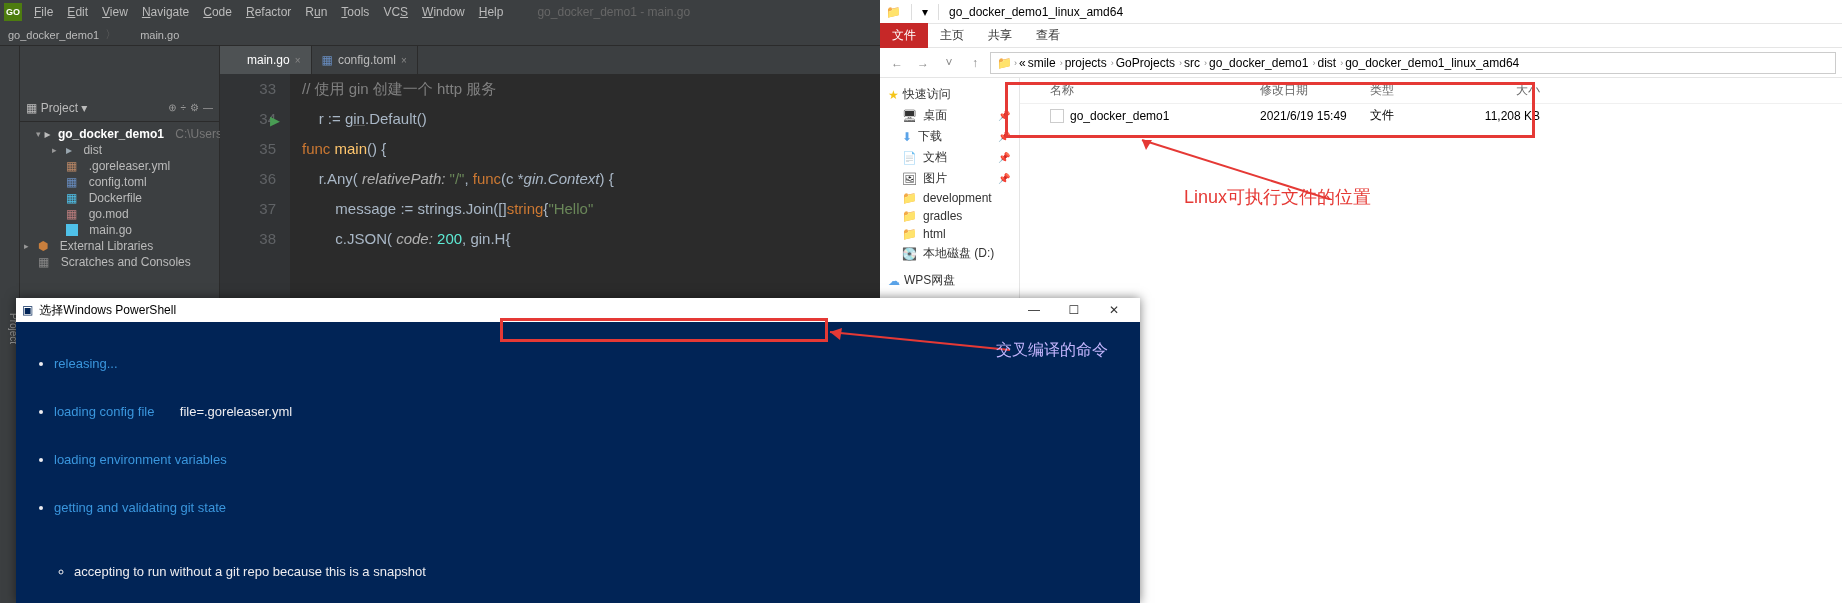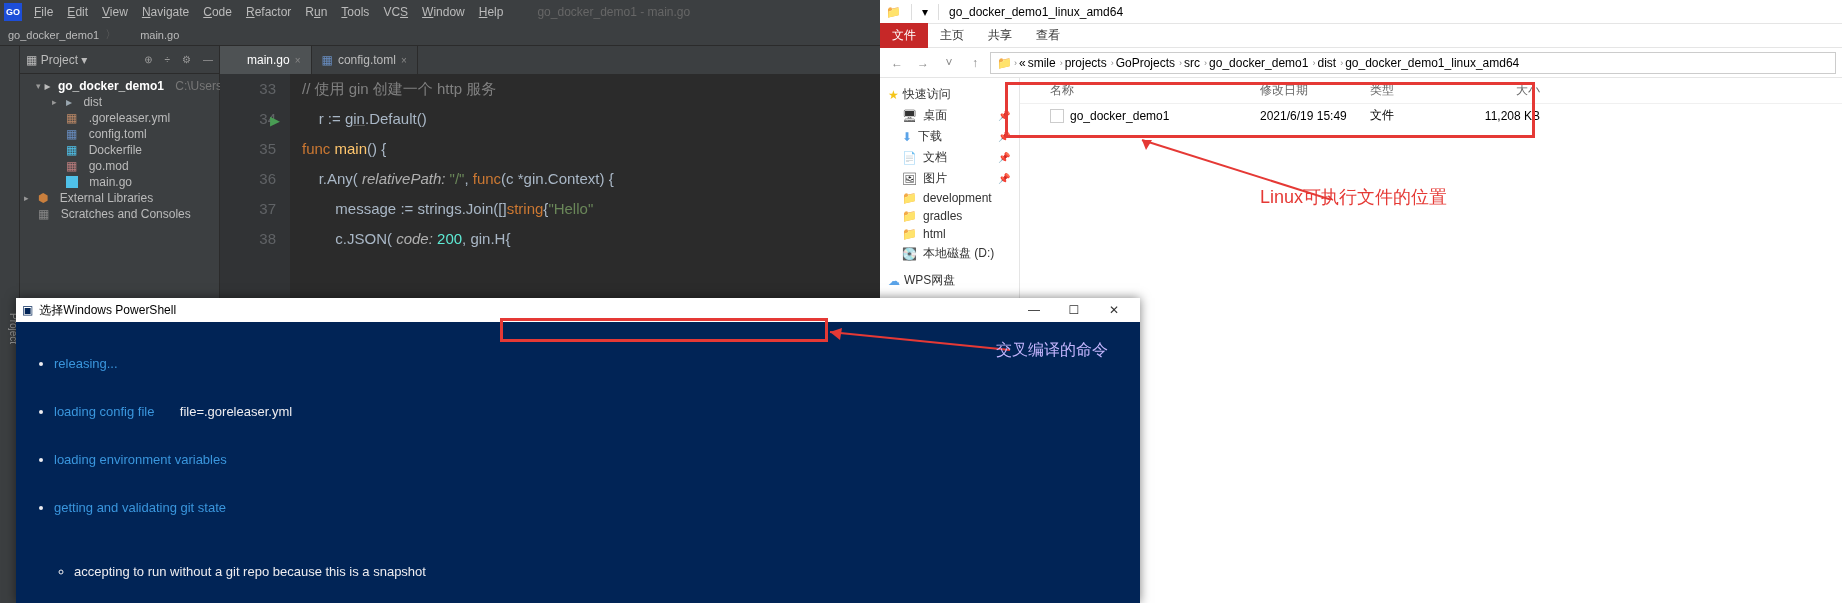--- a/index.html
+++ b/index.html
@@ -1,30 +1,30 @@
 <!DOCTYPE html>
 <html><head>
 <meta charset="utf-8">
 <style>
 * { margin: 0; padding: 0; box-sizing: border-box; font-family: "Segoe UI", sans-serif; }
 body { width: 1842px; height: 603px; background: #2b2b2b; position: relative; overflow: hidden; }
 
 
 .ide { position: absolute; left: 0; top: 0; width: 880px; height: 603px; background: #3c3f41; color: #bbbbbb; font-size: 12px; }
 .menubar { height: 24px; display: flex; align-items: center; gap: 2px; padding: 0 4px; background: #3c3f41; }
-.menubar .logo { width: 18px; height: 18px; background: #1d4ed8; display: inline-flex; align-items: center; justify-content: center; color: white; font-weight: bold; font-size: 9px; margin-right: 4px; }
+.menubar .logo { width: 18px; height: 18px; background: #4d7c0f; display: inline-flex; align-items: center; justify-content: center; color: white; font-weight: bold; font-size: 9px; margin-right: 4px; }
 .menubar span { padding: 2px 6px; cursor: default; }
 .menubar span u { text-decoration: underline; }
 .menubar .dimtitle { color: #666; margin-left: 20px; }
 .crumb { height: 22px; display: flex; align-items: center; gap: 6px; padding: 0 8px; background: #3c3f41; border-bottom: 1px solid #2b2b2b; font-size: 11px; }
 .crumb .sep { color: #666; }
 .ide-body { display: flex; height: calc(100% - 46px); }
 .tool-strip { width: 20px; background: #3c3f41; border-right: 1px solid #2b2b2b; writing-mode: vertical-rl; text-align: center; font-size: 10px; color: #999; padding-top: 8px; }
 .project { width: 200px; background: #3c3f41; border-right: 1px solid #2b2b2b; }
-.project-head { height: 28px; display: flex; align-items: center; gap: 12px; padding: 0 6px; border-bottom: 1px solid #2b2b2b; }
+.project-head { height: 28px; display: flex; align-items: center; gap: 4px; padding: 0 6px; border-bottom: 1px solid #2b2b2b; margin-top: 48px; }
 .project-head .arrow, .project-head .gear { color: #999; font-size: 10px; }
 .tree { padding: 4px 0; font-size: 12px; }
 .tree .node { display: flex; align-items: center; gap: 4px; padding: 1px 4px; white-space: nowrap; }
 .tree .ind1 { padding-left: 16px; }
 .tree .ind2 { padding-left: 32px; }
 .tree .chev { width: 10px; display: inline-block; color: #999; font-size: 9px; }
 .tree .ico-folder { color: #9aa7b0; }
 .tree .ico-go { width: 12px; height: 12px; background: #4fc1e9; display: inline-block; }
 .tree .label { color: #bbbbbb; }
 .tree .label.bold { font-weight: bold; color: #fff; }
@@ -40,21 +40,21 @@
 .gutter .run-mark { position: absolute; left: 50px; top: 32px; color: #499c54; font-size: 13px; }
 .src { flex: 1; padding-left: 12px; color: #a9b7c6; }
 .src .row { height: 30px; white-space: pre; }
 .kw { color: #cc7832; }
 .fn { color: #ffc66d; }
 .str { color: #6a8759; }
 .num { color: #5eead4; }
 .param { color: #b0b0b0; font-style: italic; }
 .ident2 { color: #a9b7c6; text-decoration: underline; text-decoration-color: #555; }
 .comment { color: #808080; }
-.type { color: #a9b7c6; }
+.type { color: #a9b7c6; font-style: italic; }
 
 
 .explorer { position: absolute; right: 0; top: 0; width: 962px; height: 603px; background: #fff; color: #000; font-size: 12px; }
 .exp-top { height: 24px; display: flex; align-items: center; gap: 8px; padding: 0 6px; border-bottom: 1px solid #e5e5e5; }
 .exp-top .divider { width: 1px; height: 16px; background: #ddd; margin: 0 2px; }
 .exp-ribbon { height: 24px; display: flex; align-items: center; background: #fff; border-bottom: 1px solid #e5e5e5; }
 .exp-ribbon .rtab { padding: 4px 12px; color: #333; cursor: default; }
 .exp-ribbon .rtab.active { background: #c62828; color: #fff; }
 .exp-addr { height: 30px; display: flex; align-items: center; gap: 4px; padding: 0 6px; border-bottom: 1px solid #e5e5e5; }
 .exp-addr .nav-btn { width: 22px; height: 22px; display: flex; align-items: center; justify-content: center; color: #888; }
@@ -76,21 +76,21 @@
 .col-headers .c2 { width: 110px; }
 .col-headers .c3 { width: 90px; }
 .col-headers .c4 { width: 80px; text-align: right; }
 .file-row { display: flex; align-items: center; padding: 3px 8px 3px 30px; font-size: 12px; }
 .file-row .c1 { width: 210px; display: flex; align-items: center; gap: 6px; }
 .file-row .c2 { width: 110px; }
 .file-row .c3 { width: 90px; }
 .file-row .c4 { width: 80px; text-align: right; }
 .file-row .ico-exe { width: 14px; height: 14px; border: 1px solid #ccc; background: #fff; }
 .red-box-1 { position: absolute; border: 3px solid #e53935; top: 82px; left: 1005px; width: 530px; height: 56px; pointer-events: none; }
-.anno1 { position: absolute; top: 185px; left: 1260px; color: #e53935; font-size: 18px; font-weight: 500; }
+.anno1 { position: absolute; top: 185px; left: 1184px; color: #e53935; font-size: 18px; font-weight: 500; }
 .arrow1 { position: absolute; top: 130px; left: 1132px; width: 200px; height: 70px; pointer-events: none; }
 
 
 .ps-window { position: absolute; left: 16px; top: 298px; width: 1124px; height: 305px; background: #012456; color: #eeedf0; font-family: Consolas, monospace; font-size: 13px; line-height: 16px; box-shadow: 0 0 10px rgba(0,0,0,0.5); }
 .ps-title { height: 24px; background: #fff; color: #000; display: flex; align-items: center; padding: 0 6px; font-family: "Segoe UI"; font-size: 12px; }
 .ps-title .ctrls { margin-left: auto; display: flex; }
 .ps-title .ctrls span { width: 40px; text-align: center; color: #333; }
 .ps-content { padding: 2px 8px; }
 .ps-content .prompt { white-space: pre; }
 .ps-content ul { list-style: disc; padding-left: 30px; white-space: pre; }

